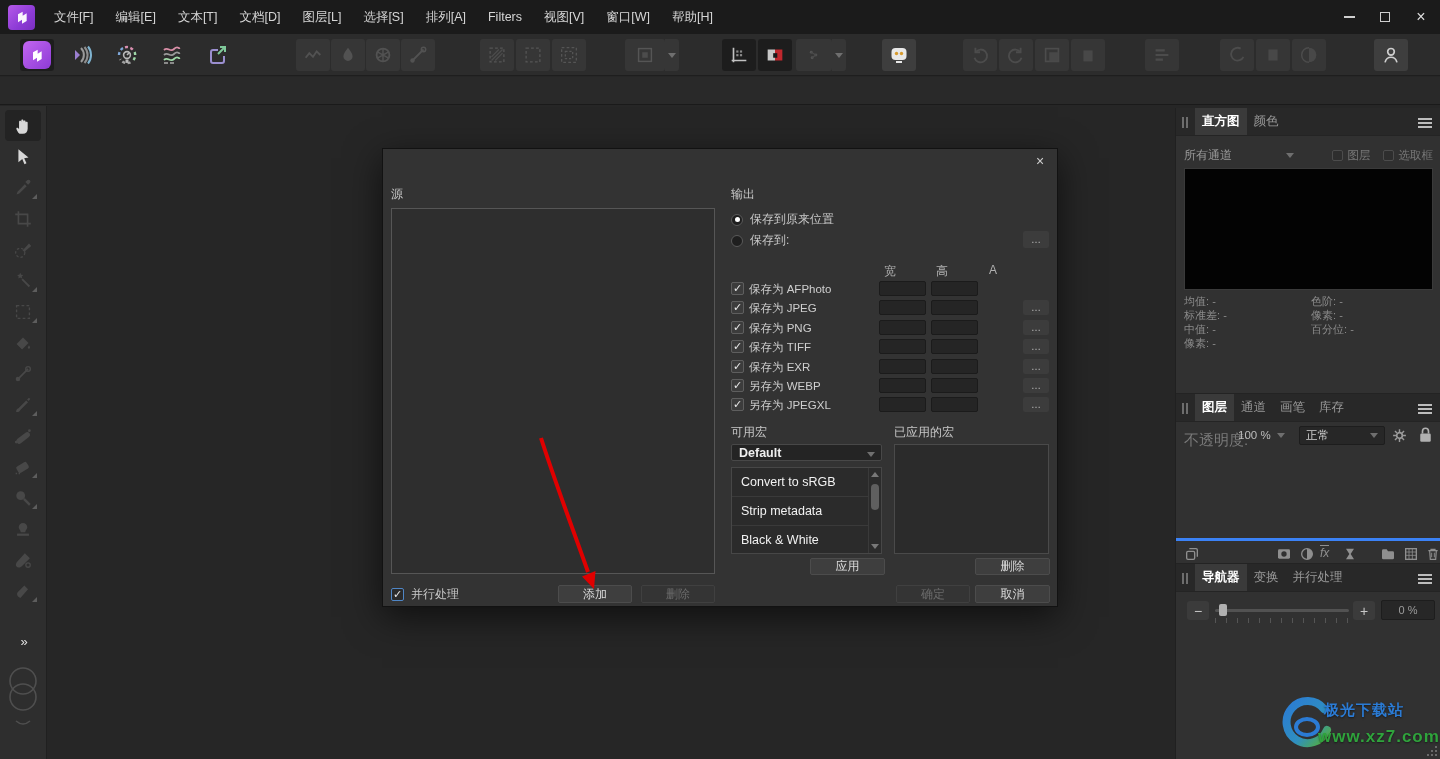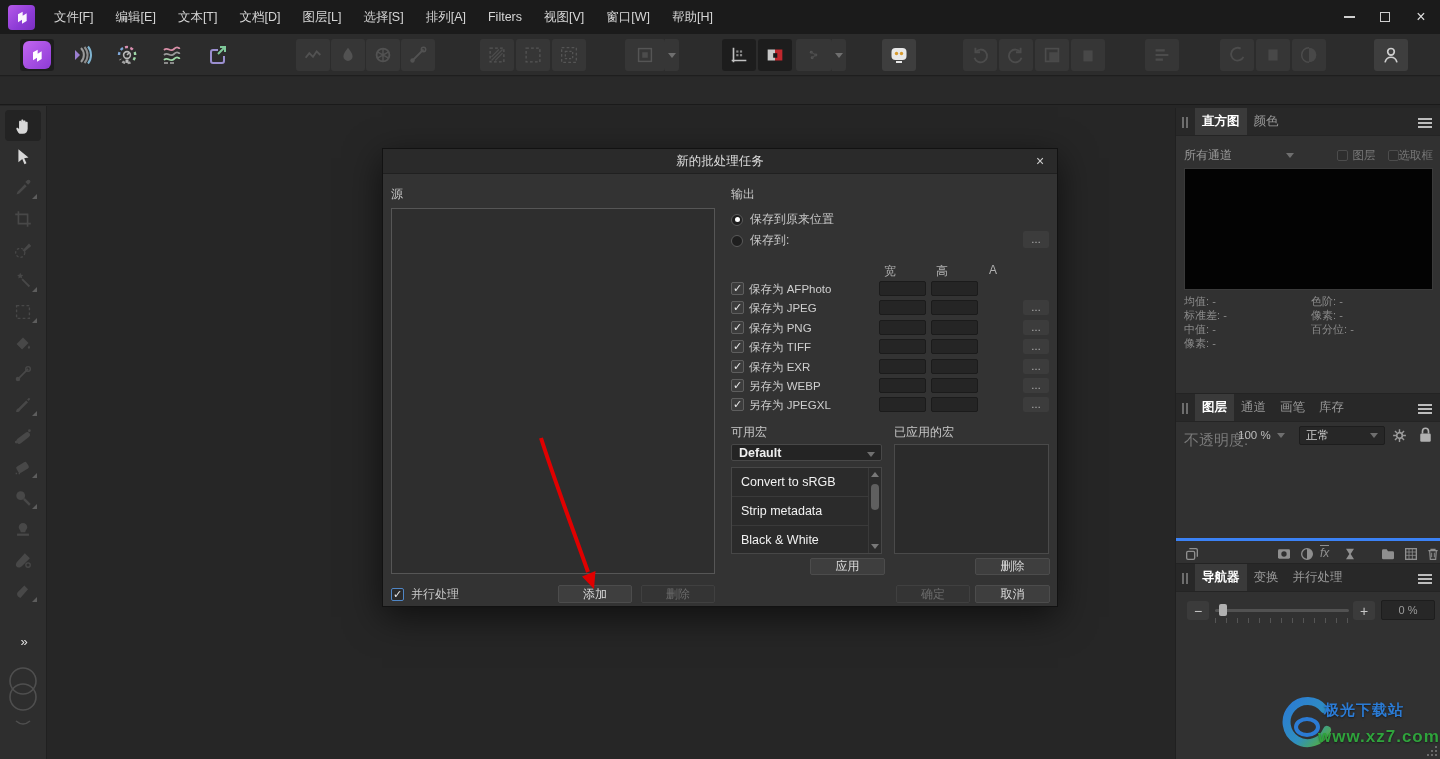--- a/index.html
+++ b/index.html
@@ -462,21 +462,21 @@
     </div>
     <div class="abs" style="left:8px;top:38px;width:110px;height:18px;display:flex;align-items:center;justify-content:space-between;color:#9a9a9a">
       <span style="font-size:12px">所有通道</span>
       <span class="chev-d"></span>
     </div>
     <div class="abs" style="right:8px;top:40px;display:flex;gap:12px;align-items:center">
       <span style="display:flex;gap:5px;align-items:center">
         <span class="dim-cb"></span>
         <span style="color:#787878;font-size:11.5px">图层</span>
       </span>
-      <span style="display:flex;align-items:center">
+      <span style="display:flex;gap:5px;align-items:center">
         <span class="dim-cb"></span>
         <span style="color:#787878;font-size:11.5px">选取框</span>
       </span>
     </div>
     <div class="abs" style="left:8px;top:60px;width:249px;height:122px;background:#030303;border:1px solid #3a3a3a"></div>
     <div class="abs" style="left:8px;top:186px;width:120px">
       <div class="stat"><span>均值:</span> <span>-</span></div>
       <div class="stat"><span>标准差:</span> <span>-</span></div>
       <div class="stat"><span>中值:</span> <span>-</span></div>
       <div class="stat"><span>像素:</span> <span>-</span></div>
@@ -557,23 +557,20 @@
     <div class="abs" style="left:11px;top:37px;width:22px;height:19px;background:#3b3b3b;border-radius:3px;display:flex;align-items:center;justify-content:center;color:#c8c8c8;font-size:14px">−</div>
     <div class="abs" style="left:39px;top:45px;width:134px;height:3px;background:#525252;border-radius:2px"></div>
     <div class="abs" style="left:43px;top:40px;width:8px;height:12px;background:#b0b0b0;border-radius:2px"></div>
     <div class="abs" style="left:39px;top:54px;width:134px;height:5px;background:repeating-linear-gradient(90deg,#555555 0 1px,transparent 1px 11px)"></div>
     <div class="abs" style="left:177px;top:37px;width:22px;height:19px;background:#3b3b3b;border-radius:3px;display:flex;align-items:center;justify-content:center;color:#c8c8c8;font-size:14px">+</div>
     <div class="pinput abs" style="left:205px;top:36px;width:54px;height:20px;justify-content:center;color:#9c9c9c">0 %</div>
   </div>
 </div>
 
 <div class="dialog">
-  <div class="dlg-title">
-    <span>新的批处理任务</span>
-  </div>
   <div class="dlg-close">×</div>
 
   <span class="lbl abs" style="left:8px;top:37px">源</span>
   <div class="box abs" style="left:8px;top:59px;width:324px;height:366px"></div>
 
   <span class="abs" style="left:8px;top:437px;display:flex;align-items:center;gap:7px">
     <span class="cb focusblue checked"></span>
     <span class="lbl">并行处理</span>
   </span>
   <div class="btn abs" style="left:175px;top:436px;width:74px;height:18px">添加</div>

